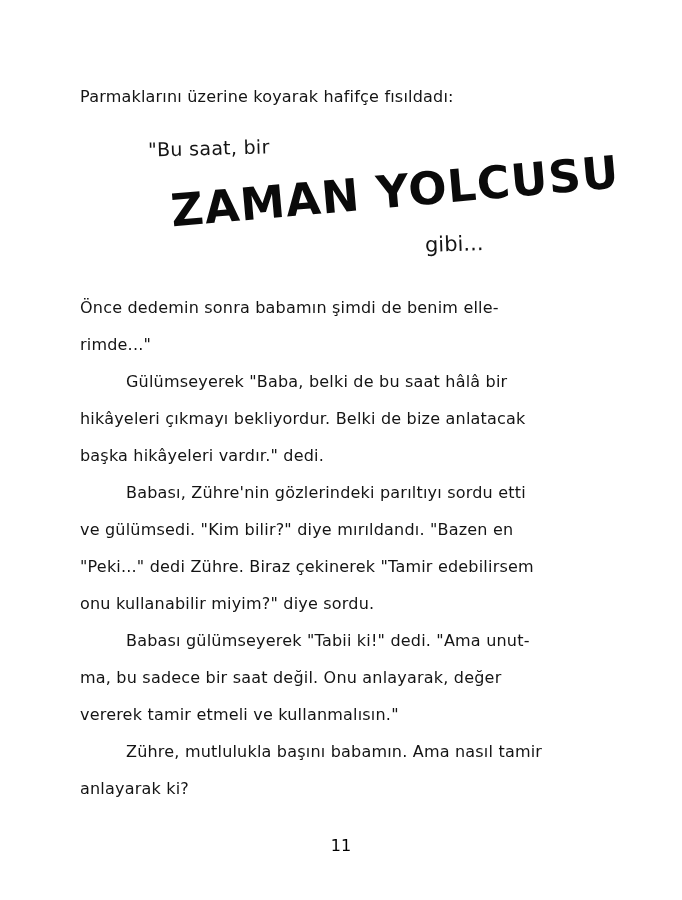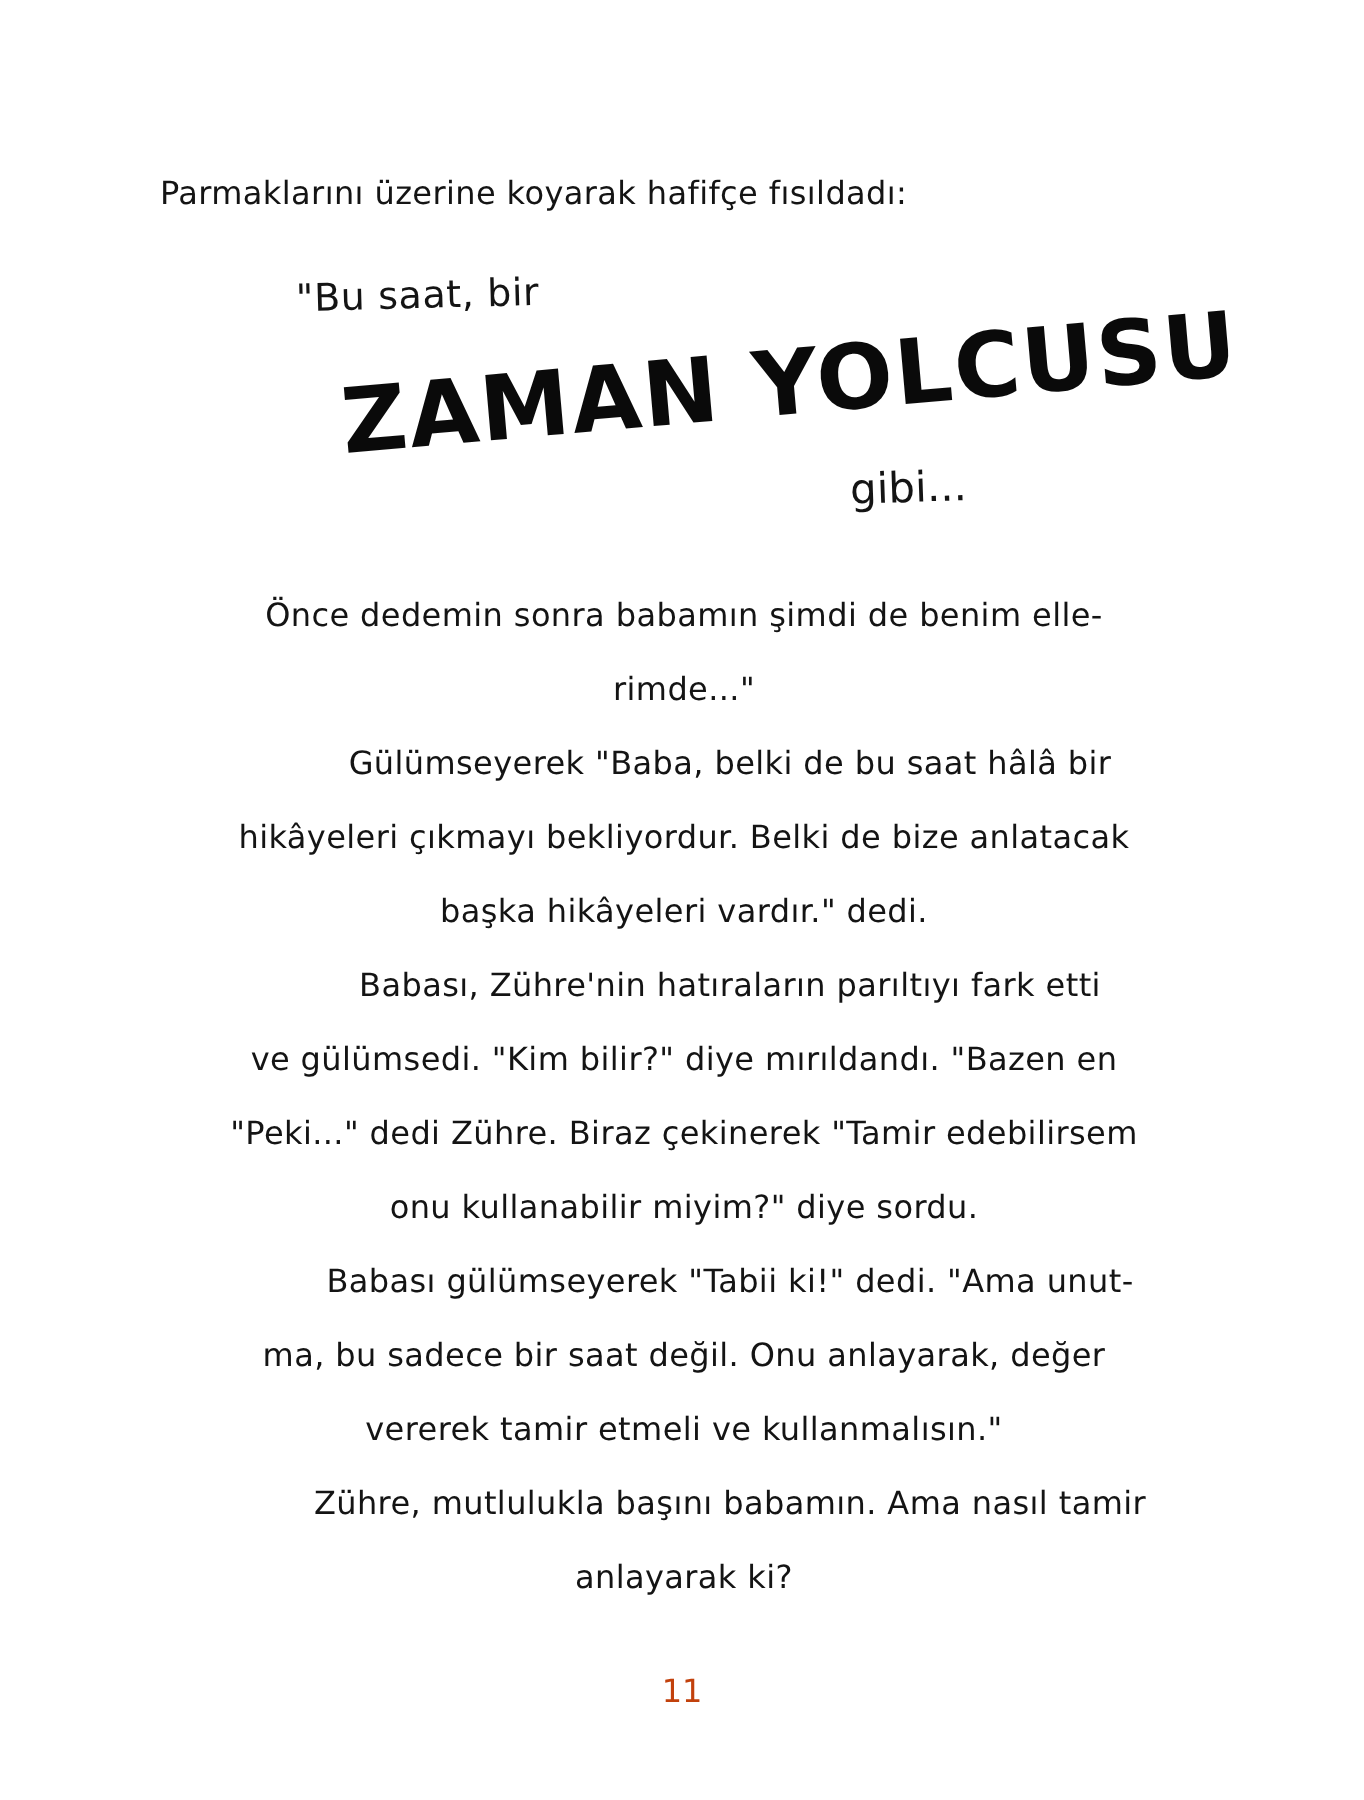--- a/index.html
+++ b/index.html
@@ -66,34 +66,33 @@
     font-size: 21px;
     font-family: "DejaVu Sans", sans-serif;
     transform: rotate(-2deg);
     color: #141414;
   }
   .body-block {
     margin-top: 14px;
   }
   .body-block p {
     margin: 0 0 0 0;
-    text-align: center;
   }
   .indent {
     text-indent: 46px;
   }
   .page-number {
     position: absolute;
     left: 0;
     right: 0;
     bottom: 45px;
     text-align: center;
     font-size: 16px;
     font-family: "DejaVu Sans", sans-serif;
-    color: #c2410c;
+    color: #000000;
   }
 </style>
 </head>
 <body>
 
 <div class="page">
 
   <p class="para intro">Parmaklarını üzerine koyarak hafifçe fısıldadı:</p>
 
   <div class="pullquote">
@@ -101,21 +100,21 @@
     <div class="pq-big">ZAMAN YOLCUSU</div>
     <div class="pq-tail">gibi...</div>
   </div>
 
   <div class="body-block">
     <p class="para">Önce dedemin sonra babamın şimdi de benim elle-</p>
     <p class="para">rimde..."</p>
     <p class="para indent">Gülümseyerek "Baba, belki de bu saat hâlâ bir</p>
     <p class="para">hikâyeleri çıkmayı bekliyordur. Belki de bize anlatacak</p>
     <p class="para">başka hikâyeleri vardır." dedi.</p>
-    <p class="para indent">Babası, Zühre'nin hatıraların parıltıyı fark etti</p>
+    <p class="para indent">Babası, Zühre'nin gözlerindeki parıltıyı sordu etti</p>
     <p class="para">ve gülümsedi. "Kim bilir?" diye mırıldandı. "Bazen en</p>
     <p class="para">"Peki..." dedi Zühre. Biraz çekinerek "Tamir edebilirsem</p>
     <p class="para">onu kullanabilir miyim?" diye sordu.</p>
     <p class="para indent">Babası gülümseyerek "Tabii ki!" dedi. "Ama unut-</p>
     <p class="para">ma, bu sadece bir saat değil. Onu anlayarak,  değer</p>
     <p class="para">vererek tamir etmeli ve kullanmalısın."</p>
     <p class="para indent">Zühre, mutlulukla başını babamın. Ama nasıl tamir</p>
     <p class="para">anlayarak ki?</p>
   </div>
 

